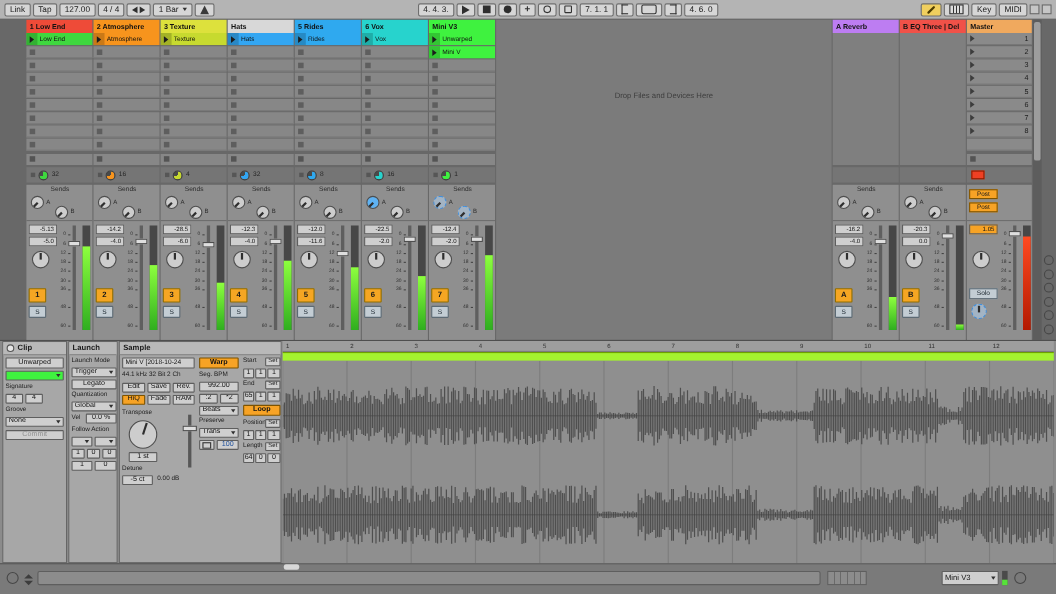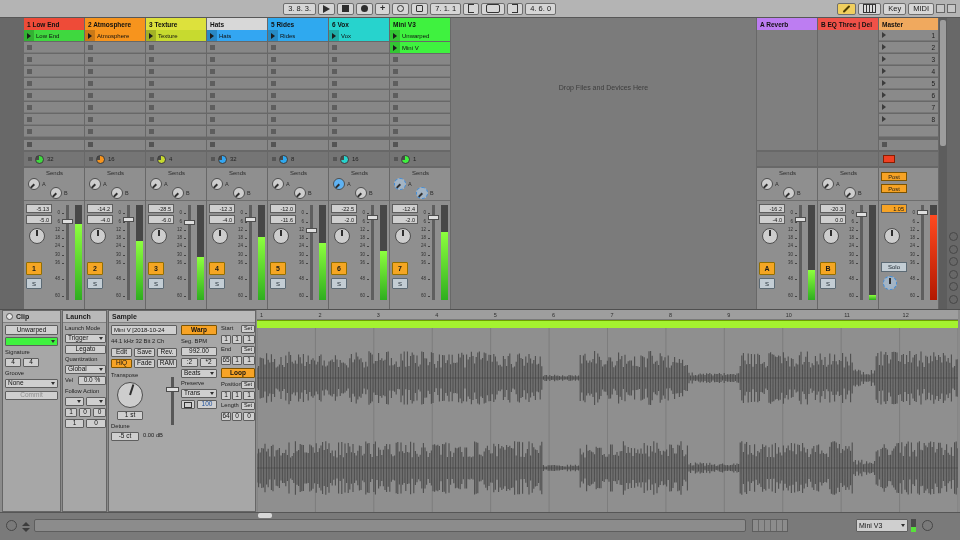--- a/index.html
+++ b/index.html
@@ -42,23 +42,40 @@
   .knob-blue{background:#5fb2f2;}
   .thead{position:absolute;font-size:6.5px;font-weight:bold;color:#111;display:flex;align-items:center;padding:0 3px;box-sizing:border-box;white-space:nowrap;overflow:hidden;}
   .clipslot{position:absolute;display:flex;align-items:center;gap:2px;box-sizing:border-box;overflow:hidden;}
 </style>
 </head>
 <body>
 
 <div class="app" id="app">
 
   <div class="control-bar">
+    <div class="cb-group">
+      <div class="cb-box">Link</div>
+      <div class="cb-box">Tap</div>
+      <div class="cb-box">127.00</div>
+      <div class="cb-box">4 / 4</div>
+      <div class="cb-box">
+          <span class="tri-left"></span>
+          <span class="tri-right"></span>
+        </div>
+      <div class="cb-box">
+          <span>1 Bar</span>
+          <span class="caret"></span>
+        </div>
+      <div class="cb-box">
+          <span class="metro"></span>
+        </div>
+    </div>
     <div class="cb-spacer"></div>
     <div class="cb-group">
-      <div class="cb-box">3. 8. 3.</div>
+      <div class="cb-box">4. 4. 3.</div>
       <div class="cb-box">
           <span class="icon-play"></span>
         </div>
       <div class="cb-box">
           <span class="icon-stop"></span>
         </div>
       <div class="cb-box">
           <span class="icon-rec"></span>
         </div>
       <div class="cb-box">

